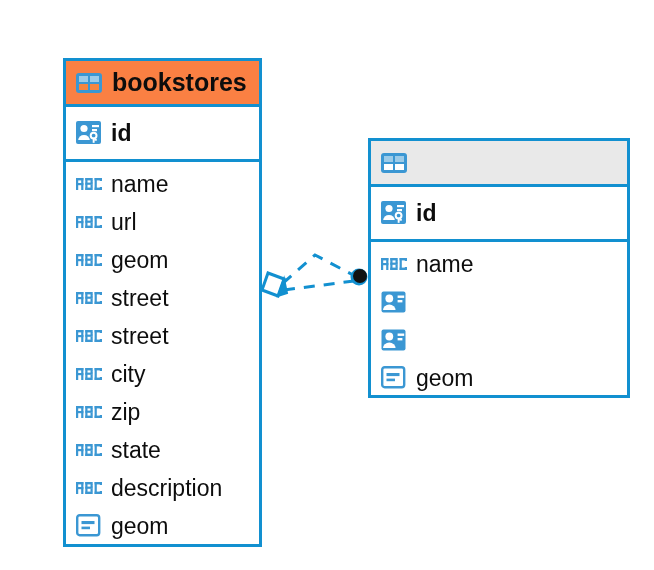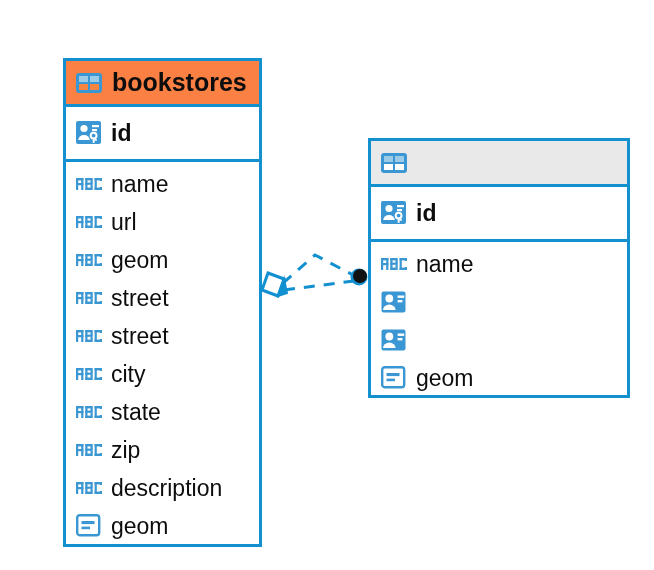--- a/index.html
+++ b/index.html
@@ -252,43 +252,43 @@
               <rect x="10.3" y="5.6" width="7.4" height="2.2"></rect>
             <rect x="15.5" y="7.6" width="2.2" height="3.3"></rect>
               <rect x="10.3" y="10.6" width="7.4" height="2.4"></rect>
             <rect x="19.6" y="1" width="7.4" height="2.4"></rect>
               <rect x="19.6" y="1" width="2.2" height="12"></rect>
             <rect x="19.6" y="10.6" width="7.4" height="2.4"></rect>
               <rect x="24.8" y="1" width="2.2" height="3"></rect>
             <rect x="24.8" y="10" width="2.2" height="3"></rect>
           </g>
         </svg>
+        <span class="lbl">zip</span>
+      </div>
+      <div class="row">
+        <svg class="icon" width="28" height="14" viewBox="0 0 28 14" xmlns="http://www.w3.org/2000/svg">
+          <g fill="#3b97d3">
+            <rect x="1" y="1" width="7.4" height="2.4"></rect>
+              <rect x="1" y="1" width="2.2" height="12"></rect>
+            <rect x="6.2" y="1" width="2.2" height="12"></rect>
+              <rect x="1" y="6" width="7.4" height="2.2"></rect>
+            <rect x="10.3" y="1" width="7.4" height="2.4"></rect>
+              <rect x="10.3" y="1" width="2.2" height="12"></rect>
+            <rect x="15.5" y="3" width="2.2" height="3.4"></rect>
+              <rect x="10.3" y="5.6" width="7.4" height="2.2"></rect>
+            <rect x="15.5" y="7.6" width="2.2" height="3.3"></rect>
+              <rect x="10.3" y="10.6" width="7.4" height="2.4"></rect>
+            <rect x="19.6" y="1" width="7.4" height="2.4"></rect>
+              <rect x="19.6" y="1" width="2.2" height="12"></rect>
+            <rect x="19.6" y="10.6" width="7.4" height="2.4"></rect>
+              <rect x="24.8" y="1" width="2.2" height="3"></rect>
+            <rect x="24.8" y="10" width="2.2" height="3"></rect>
+          </g>
+        </svg>
         <span class="lbl">state</span>
-      </div>
-      <div class="row">
-        <svg class="icon" width="28" height="14" viewBox="0 0 28 14" xmlns="http://www.w3.org/2000/svg">
-          <g fill="#3b97d3">
-            <rect x="1" y="1" width="7.4" height="2.4"></rect>
-              <rect x="1" y="1" width="2.2" height="12"></rect>
-            <rect x="6.2" y="1" width="2.2" height="12"></rect>
-              <rect x="1" y="6" width="7.4" height="2.2"></rect>
-            <rect x="10.3" y="1" width="7.4" height="2.4"></rect>
-              <rect x="10.3" y="1" width="2.2" height="12"></rect>
-            <rect x="15.5" y="3" width="2.2" height="3.4"></rect>
-              <rect x="10.3" y="5.6" width="7.4" height="2.2"></rect>
-            <rect x="15.5" y="7.6" width="2.2" height="3.3"></rect>
-              <rect x="10.3" y="10.6" width="7.4" height="2.4"></rect>
-            <rect x="19.6" y="1" width="7.4" height="2.4"></rect>
-              <rect x="19.6" y="1" width="2.2" height="12"></rect>
-            <rect x="19.6" y="10.6" width="7.4" height="2.4"></rect>
-              <rect x="24.8" y="1" width="2.2" height="3"></rect>
-            <rect x="24.8" y="10" width="2.2" height="3"></rect>
-          </g>
-        </svg>
-        <span class="lbl">zip</span>
       </div>
       <div class="row">
         <svg class="icon" width="28" height="14" viewBox="0 0 28 14" xmlns="http://www.w3.org/2000/svg">
           <g fill="#3b97d3">
             <rect x="1" y="1" width="7.4" height="2.4"></rect>
               <rect x="1" y="1" width="2.2" height="12"></rect>
             <rect x="6.2" y="1" width="2.2" height="12"></rect>
               <rect x="1" y="6" width="7.4" height="2.2"></rect>
             <rect x="10.3" y="1" width="7.4" height="2.4"></rect>
               <rect x="10.3" y="1" width="2.2" height="12"></rect>

